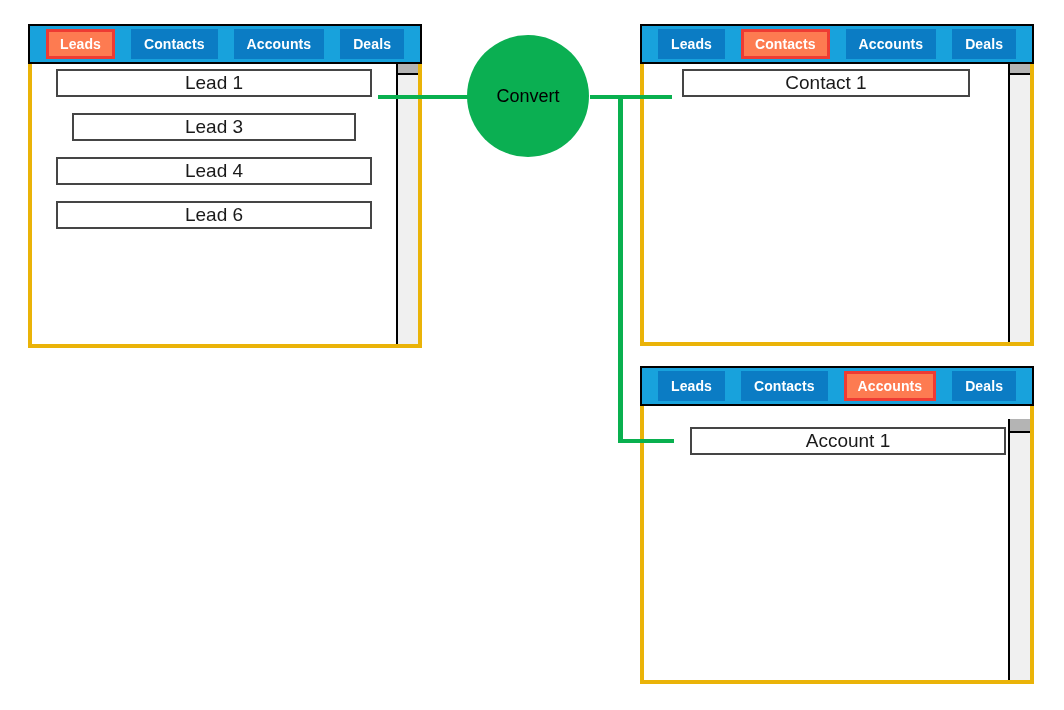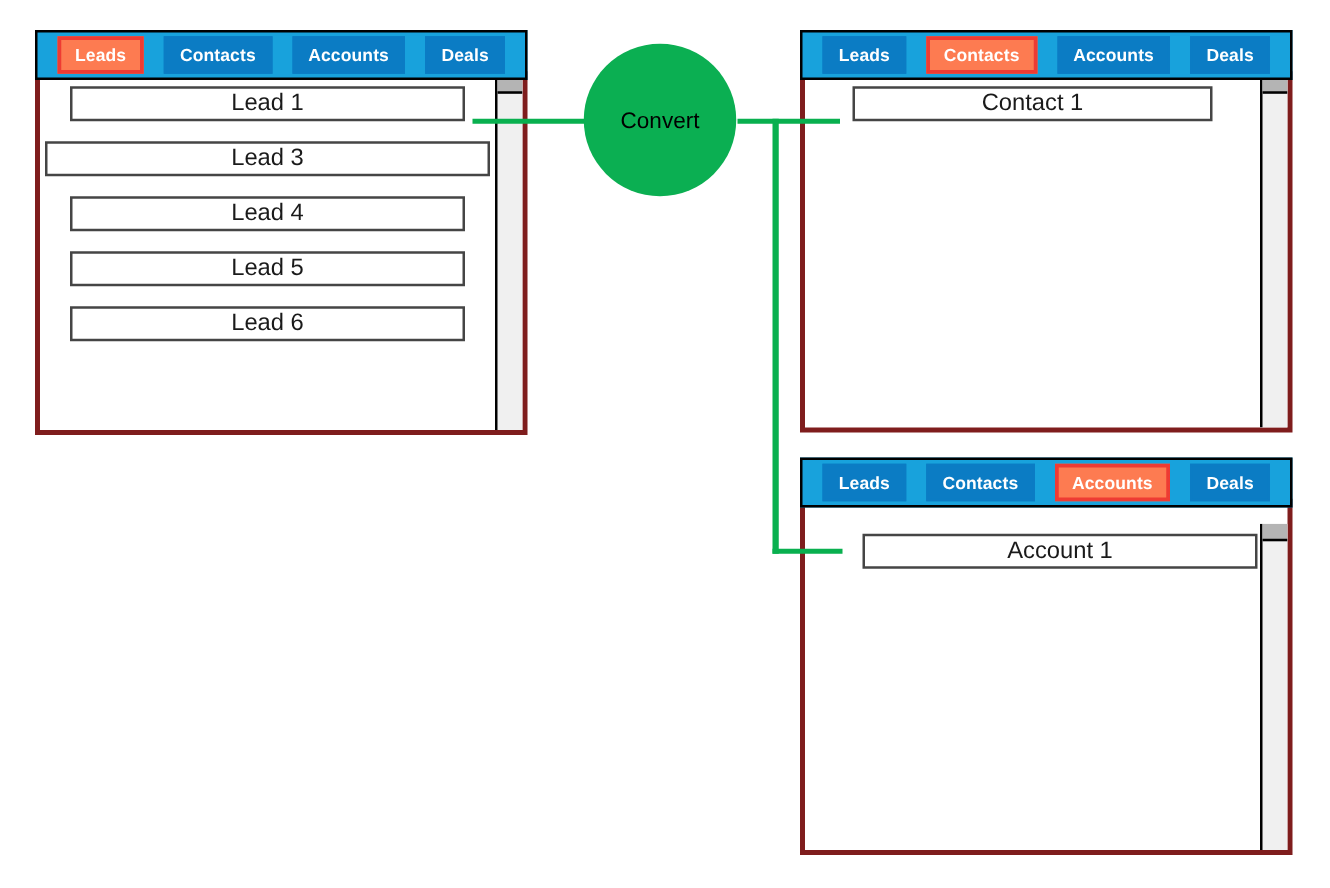--- a/index.html
+++ b/index.html
@@ -18,21 +18,21 @@
   
   .panel {
     position: absolute;
     box-sizing: border-box;
   }
   .panel-frame {
     position: absolute;
     left: 0;
     box-sizing: border-box;
     background: #ffffff;
-    border: 4px solid #7f1d1d;
+    border: 4px solid #eab308;
   }
 
   
   .tabbar {
     position: absolute;
     top: 0;
     left: 0;
     box-sizing: border-box;
     background: #18A2DC;
     border: 2px solid #000000;
@@ -161,28 +161,25 @@
     </div>
   </div>
 
   <div class="panel-frame" style="top:33px; width:394px; height:291px;">
     <div class="listarea" style="top:0;">
 
       <div class="rec-list">
         <div class="rec-item" style="width:316px;">
           <span>Lead 1</span>
         </div>
-        <div class="rec-item" style="width:356px;">
+        <div class="rec-item" style="width:284px;">
           <span>Lead 3</span>
         </div>
         <div class="rec-item" style="width:316px;">
           <span>Lead 4</span>
-        </div>
-        <div class="rec-item" style="width:316px;">
-          <span>Lead 5</span>
         </div>
         <div class="rec-item" style="width:316px;align-items:center;">
           <span>Lead 6</span>
         </div>
       </div>
 
       <div class="scrollbar">
         <div class="scroll-thumb"></div>
       </div>
 

